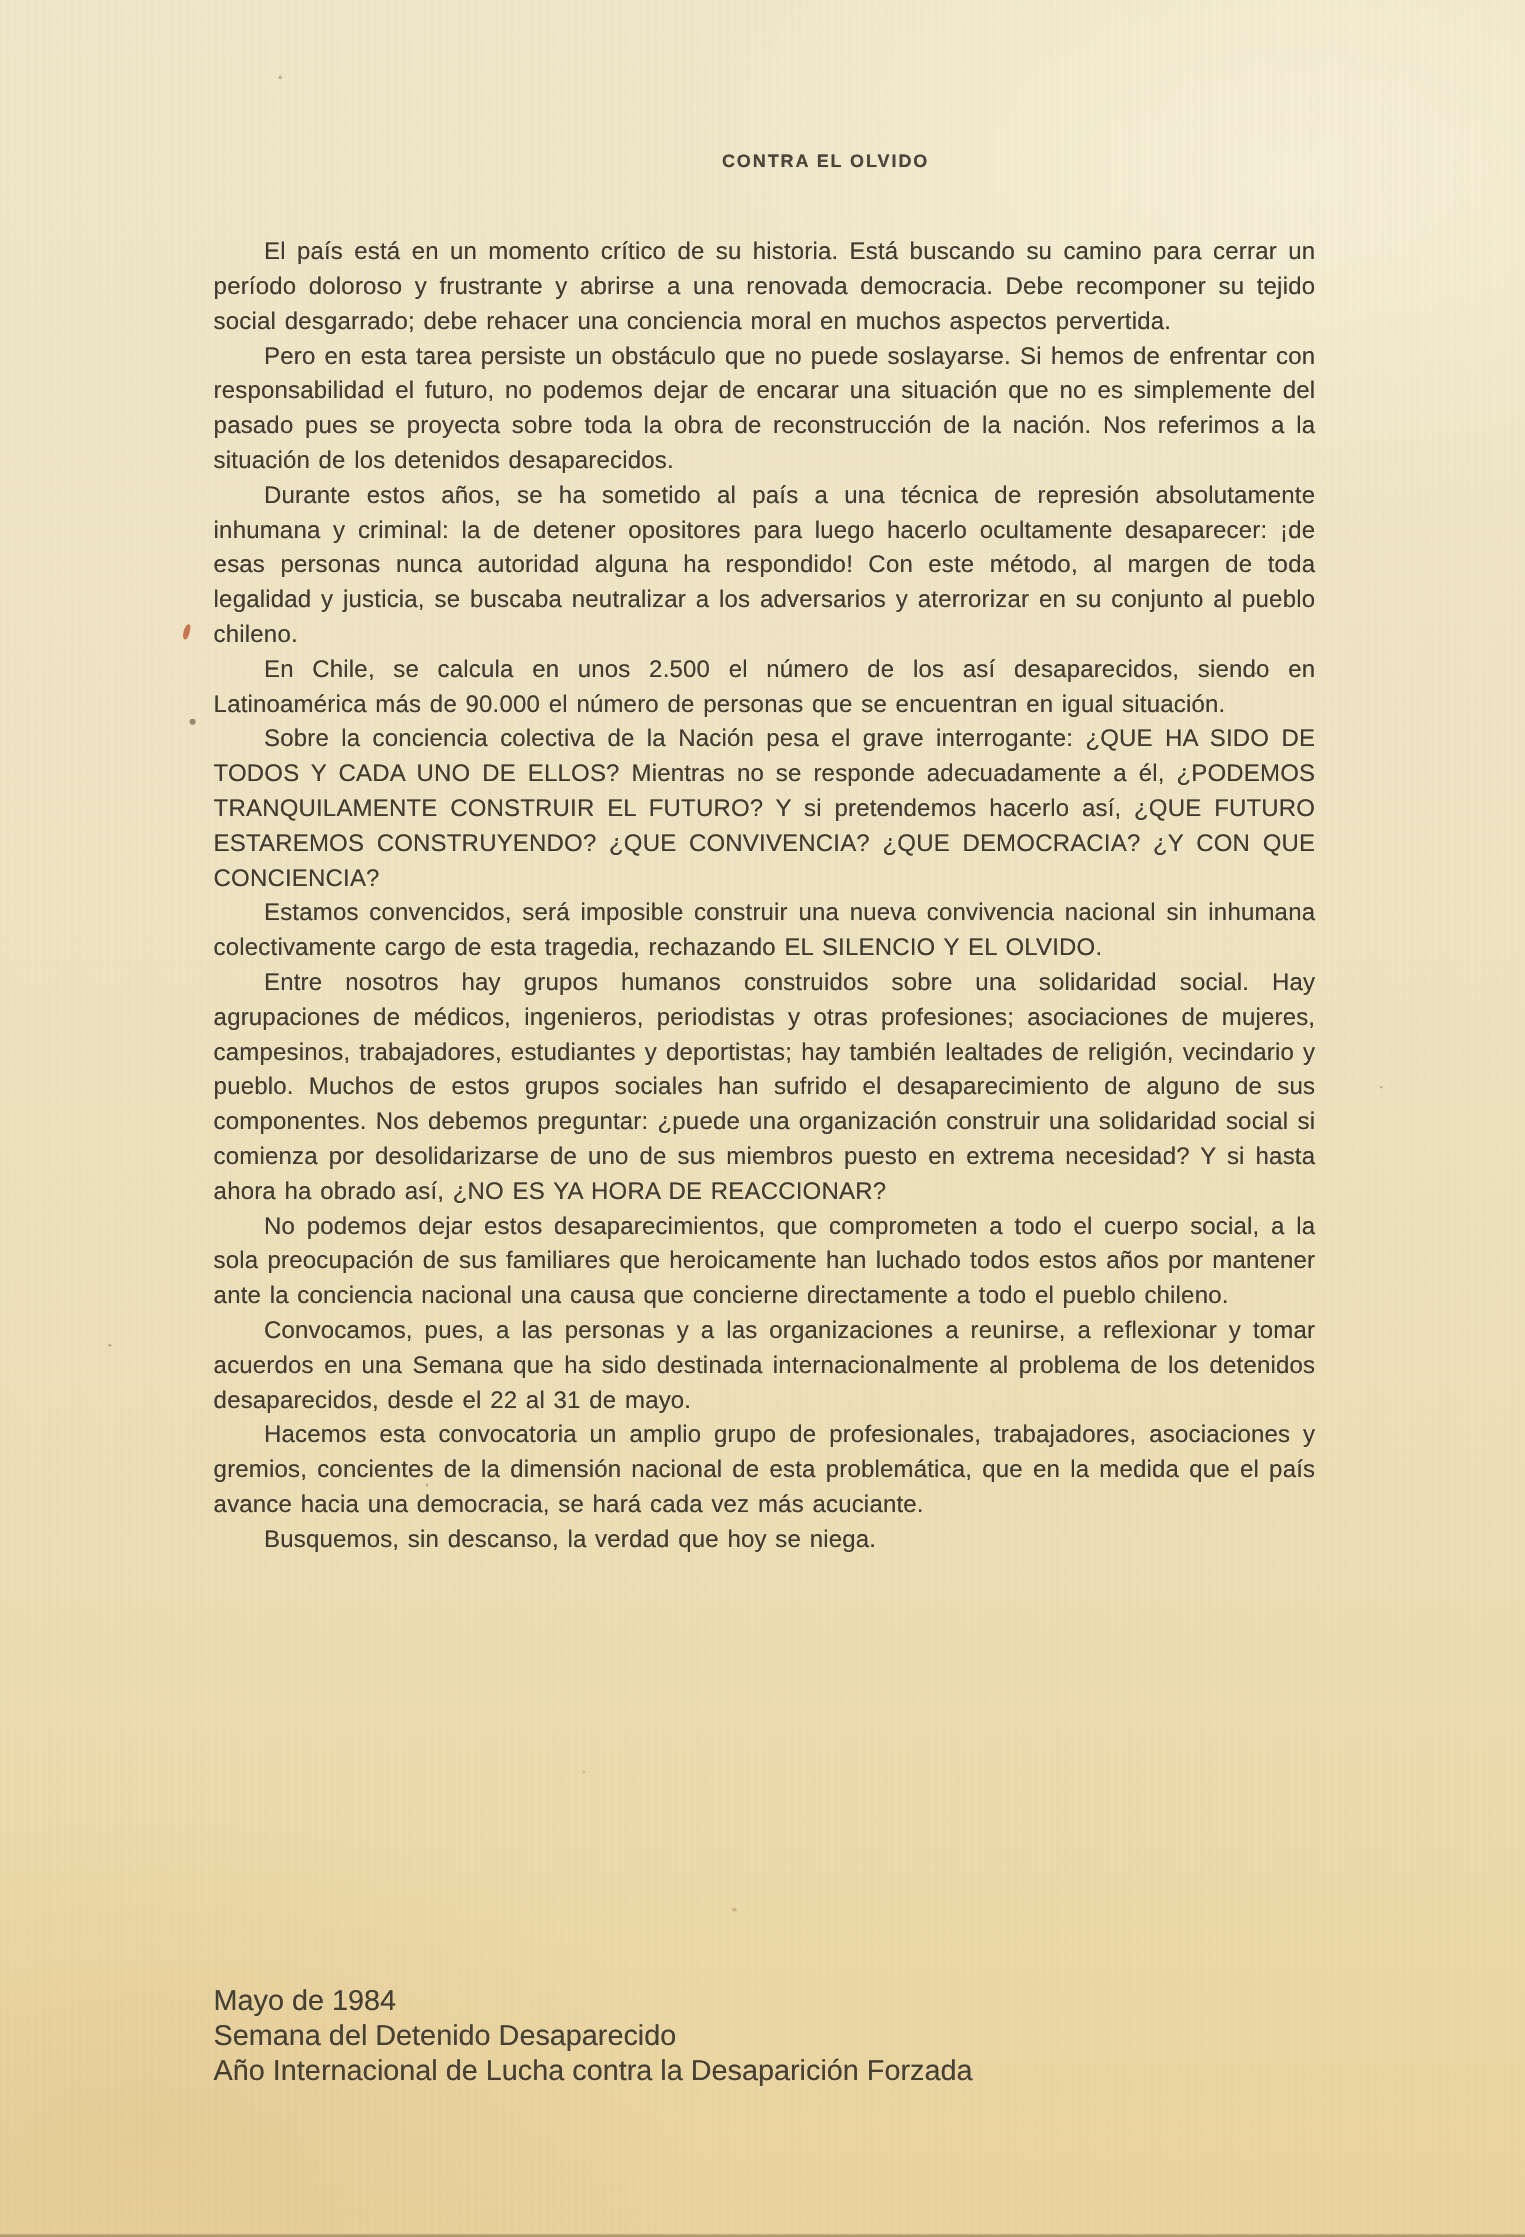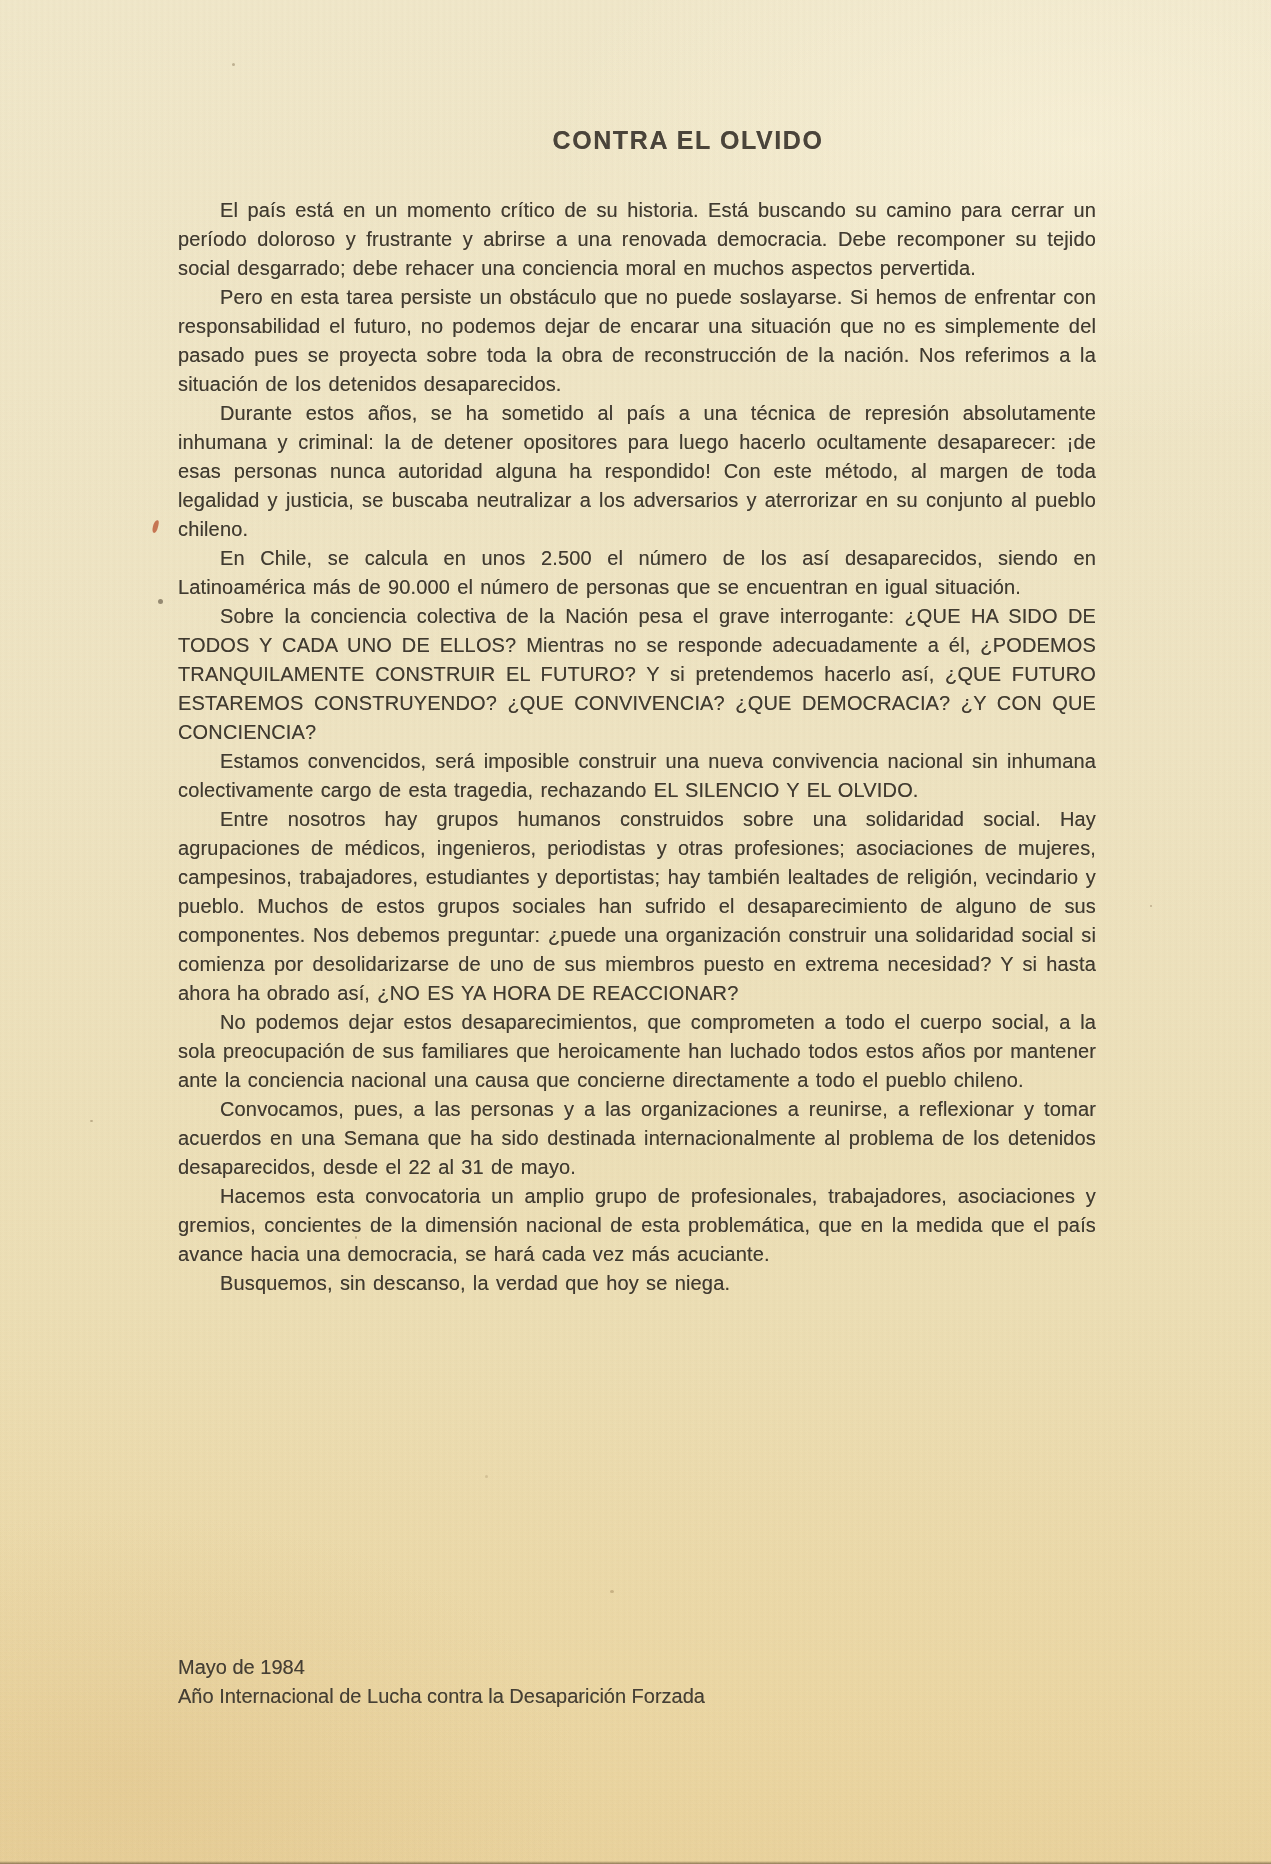--- a/index.html
+++ b/index.html
@@ -26,21 +26,21 @@
     pointer-events: none;
   }
 
   .title {
     position: absolute;
     top: 126px;
     left: 229px;
     width: 918px;
     margin: 0;
     text-align: center;
-    font-size: 25px;
+    font-size: 15px;
     font-weight: bold;
     letter-spacing: 1.6px;
     color: #4a443a;
     text-shadow: 0 0 0.6px rgba(74,68,58,0.65);
   }
 
   .body-text {
     position: absolute;
     top: 196px;
     left: 178px;
@@ -54,21 +54,21 @@
     text-shadow: 0 0 0.5px rgba(64,58,48,0.55);
   }
   .body-text p { margin: 0; text-indent: 42px; }
 
   .footer-block {
     position: absolute;
     top: 1653px;
     left: 178px;
     width: 918px;
     color: #453f34;
-    font-size: 20px;
+    font-size: 24px;
     line-height: 29px;
     text-shadow: 0 0 0.5px rgba(69,63,52,0.5);
   }
   .footer-block p { margin: 0; }
 
   
   .ink-mark-red {
     position: absolute;
     left: 153px; top: 520px;
     width: 5px; height: 13px;
@@ -120,20 +120,21 @@
     <p>Estamos convencidos, será imposible construir una nueva convivencia nacional sin inhumana colectivamente cargo de esta tragedia, rechazando EL SILENCIO Y EL OLVIDO.</p>
     <p>Entre nosotros hay grupos humanos construidos sobre una solidaridad social. Hay agrupaciones de médicos, ingenieros, periodistas y otras profesiones; asociaciones de mujeres, campesinos, trabajadores, estudiantes y deportistas; hay también lealtades de religión, vecindario y pueblo. Muchos de estos grupos sociales han sufrido el desaparecimiento de alguno de sus componentes. Nos debemos preguntar: ¿puede una organización construir una solidaridad social si comienza por desolidarizarse de uno de sus miembros puesto en extrema necesidad? Y si hasta ahora ha obrado así, ¿NO ES YA HORA DE REACCIONAR?</p>
     <p>No podemos dejar estos desaparecimientos, que comprometen a todo el cuerpo social, a la sola preocupación de sus familiares que heroicamente han luchado todos estos años por mantener ante la conciencia nacional una causa que concierne directamente a todo el pueblo chileno.</p>
     <p>Convocamos, pues, a las personas y a las organizaciones a reunirse, a reflexionar y tomar acuerdos en una Semana que ha sido destinada internacionalmente al problema de los detenidos desaparecidos, desde el 22 al 31 de mayo.</p>
     <p>Hacemos esta convocatoria un amplio grupo de profesionales, trabajadores, asociaciones y gremios, concientes de la dimensión nacional de esta problemática, que en la medida que el país avance hacia una democracia, se hará cada vez más acuciante.</p>
     <p>Busquemos, sin descanso, la verdad que hoy se niega.</p>
   </div>
 
   <div class="footer-block">
     <p>Mayo de 1984</p>
+    <p>Semana del Detenido Desaparecido</p>
     <p>Año Internacional de Lucha contra la Desaparición Forzada</p>
   </div>
 
   <span class="ink-mark-red"></span>
   <span class="ink-mark-dot"></span>
 
   <span class="speckle s1"></span>
   <span class="speckle s2"></span>
   <span class="speckle s3"></span>
   <span class="speckle s4"></span>

